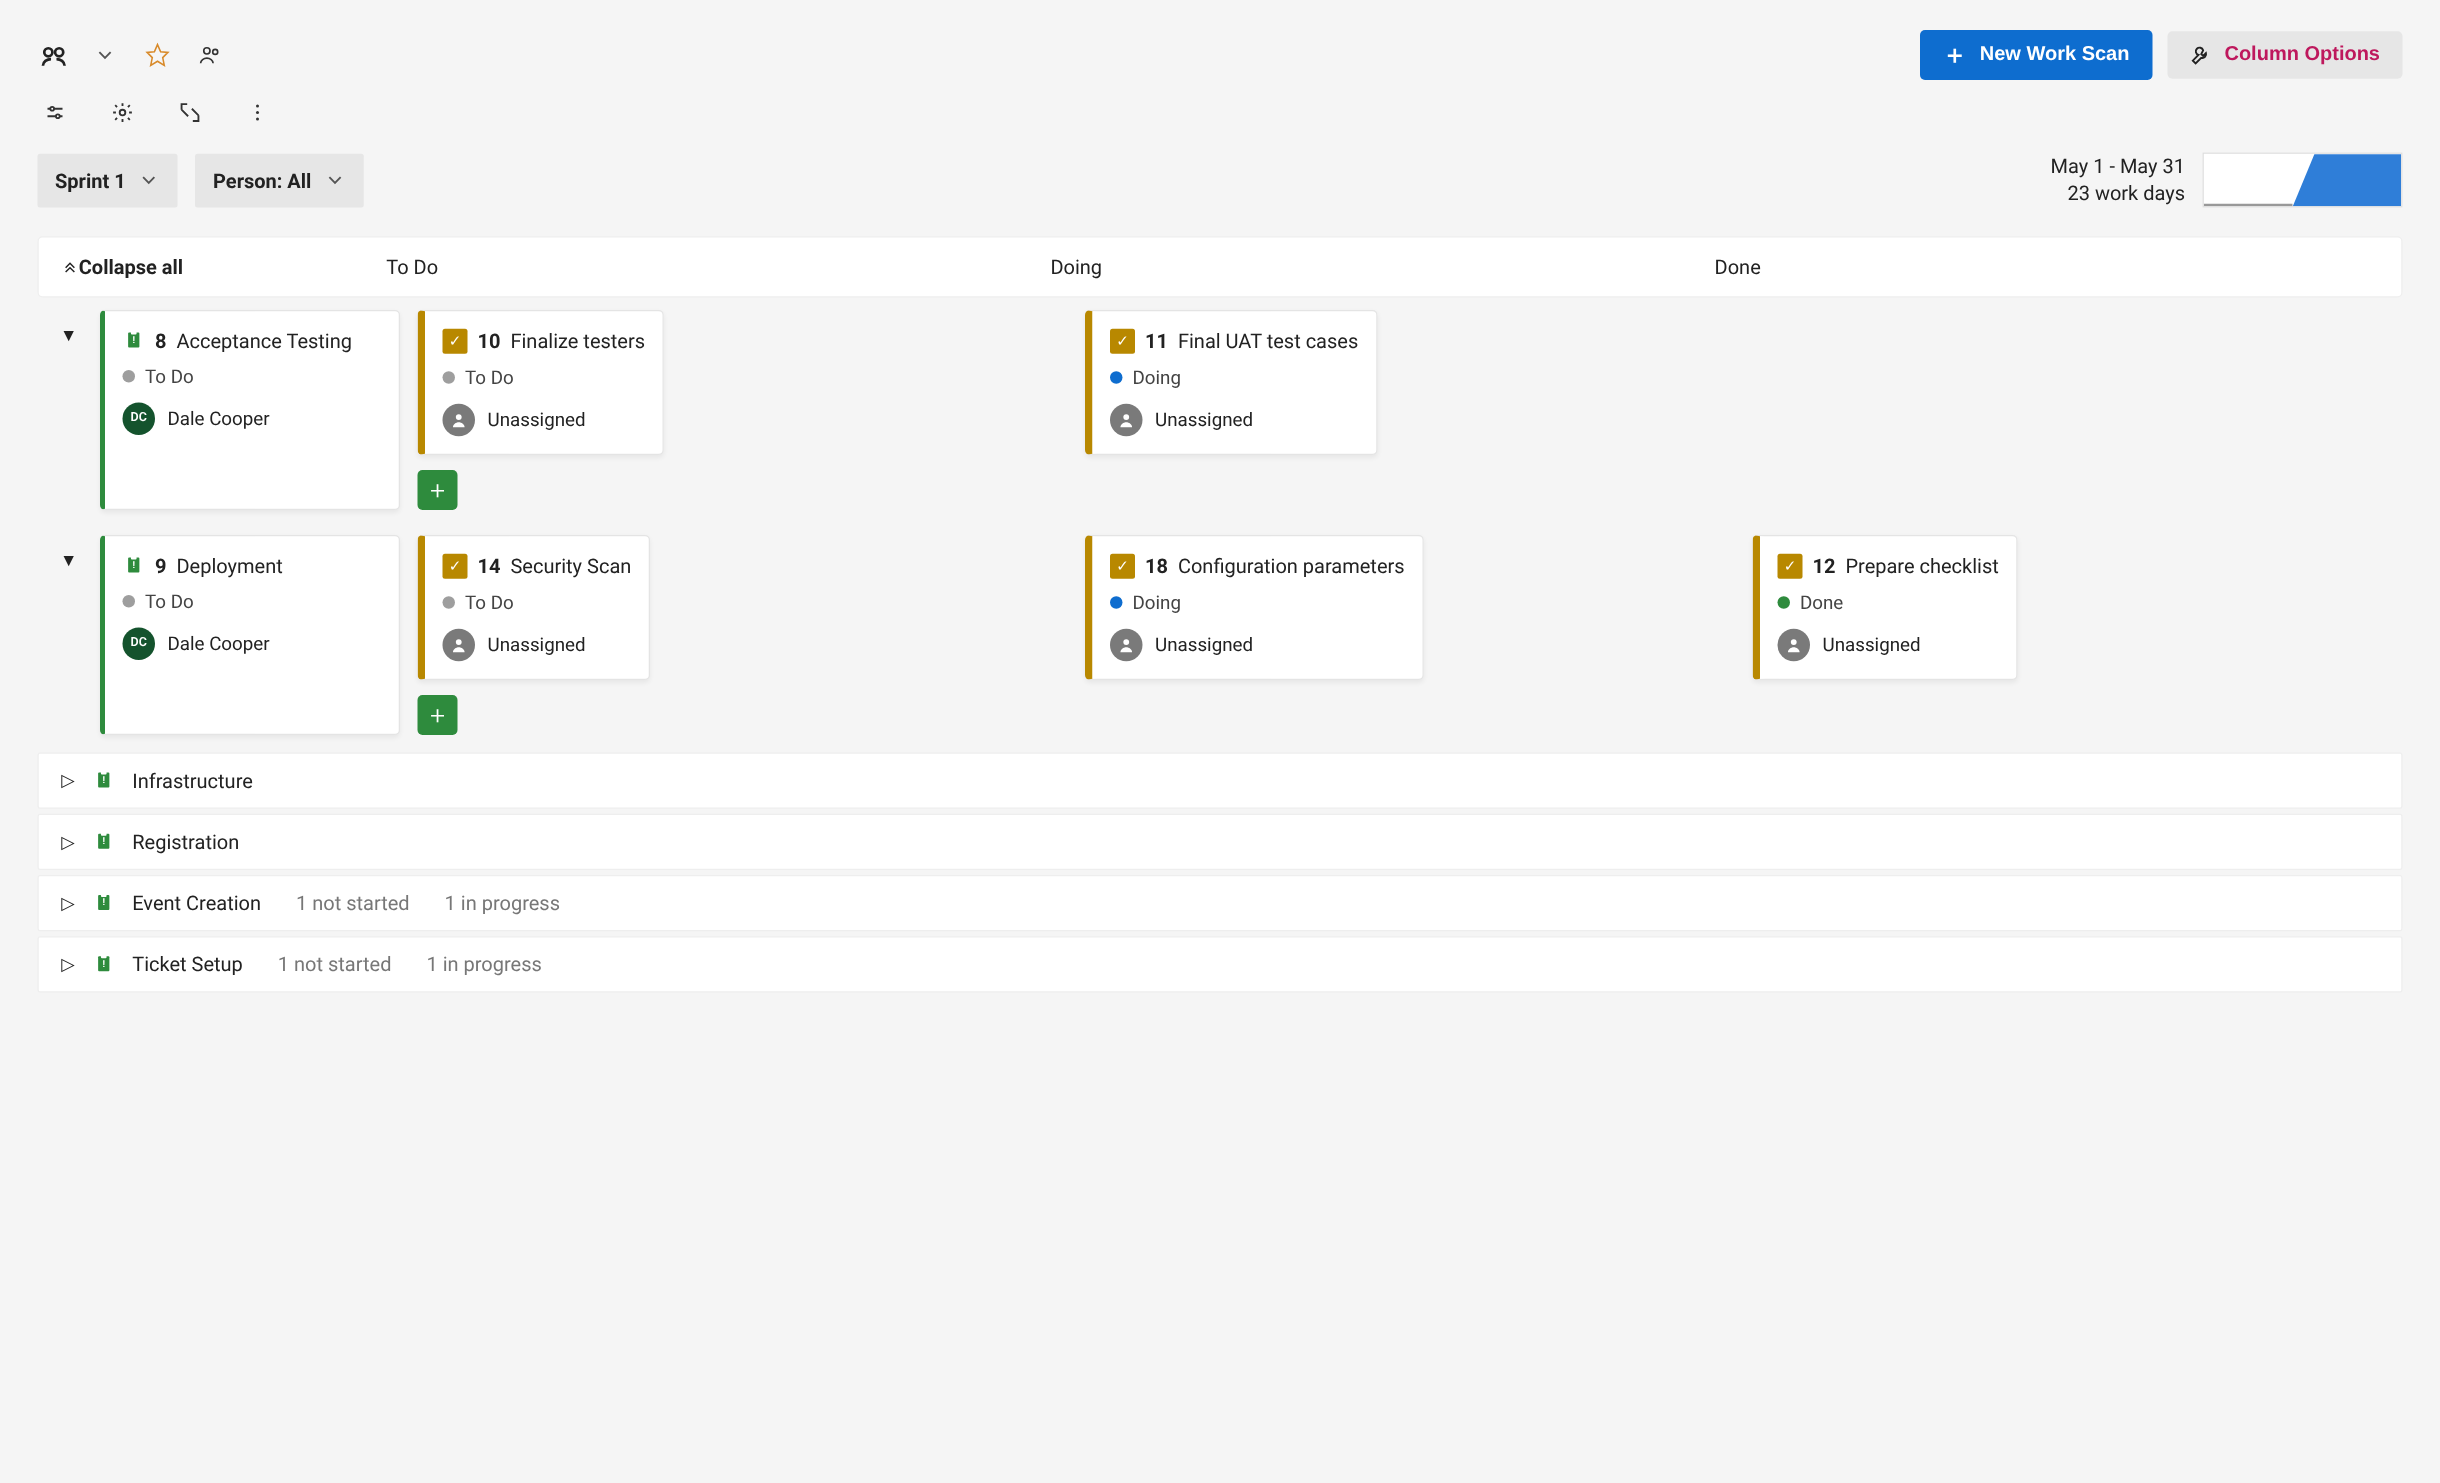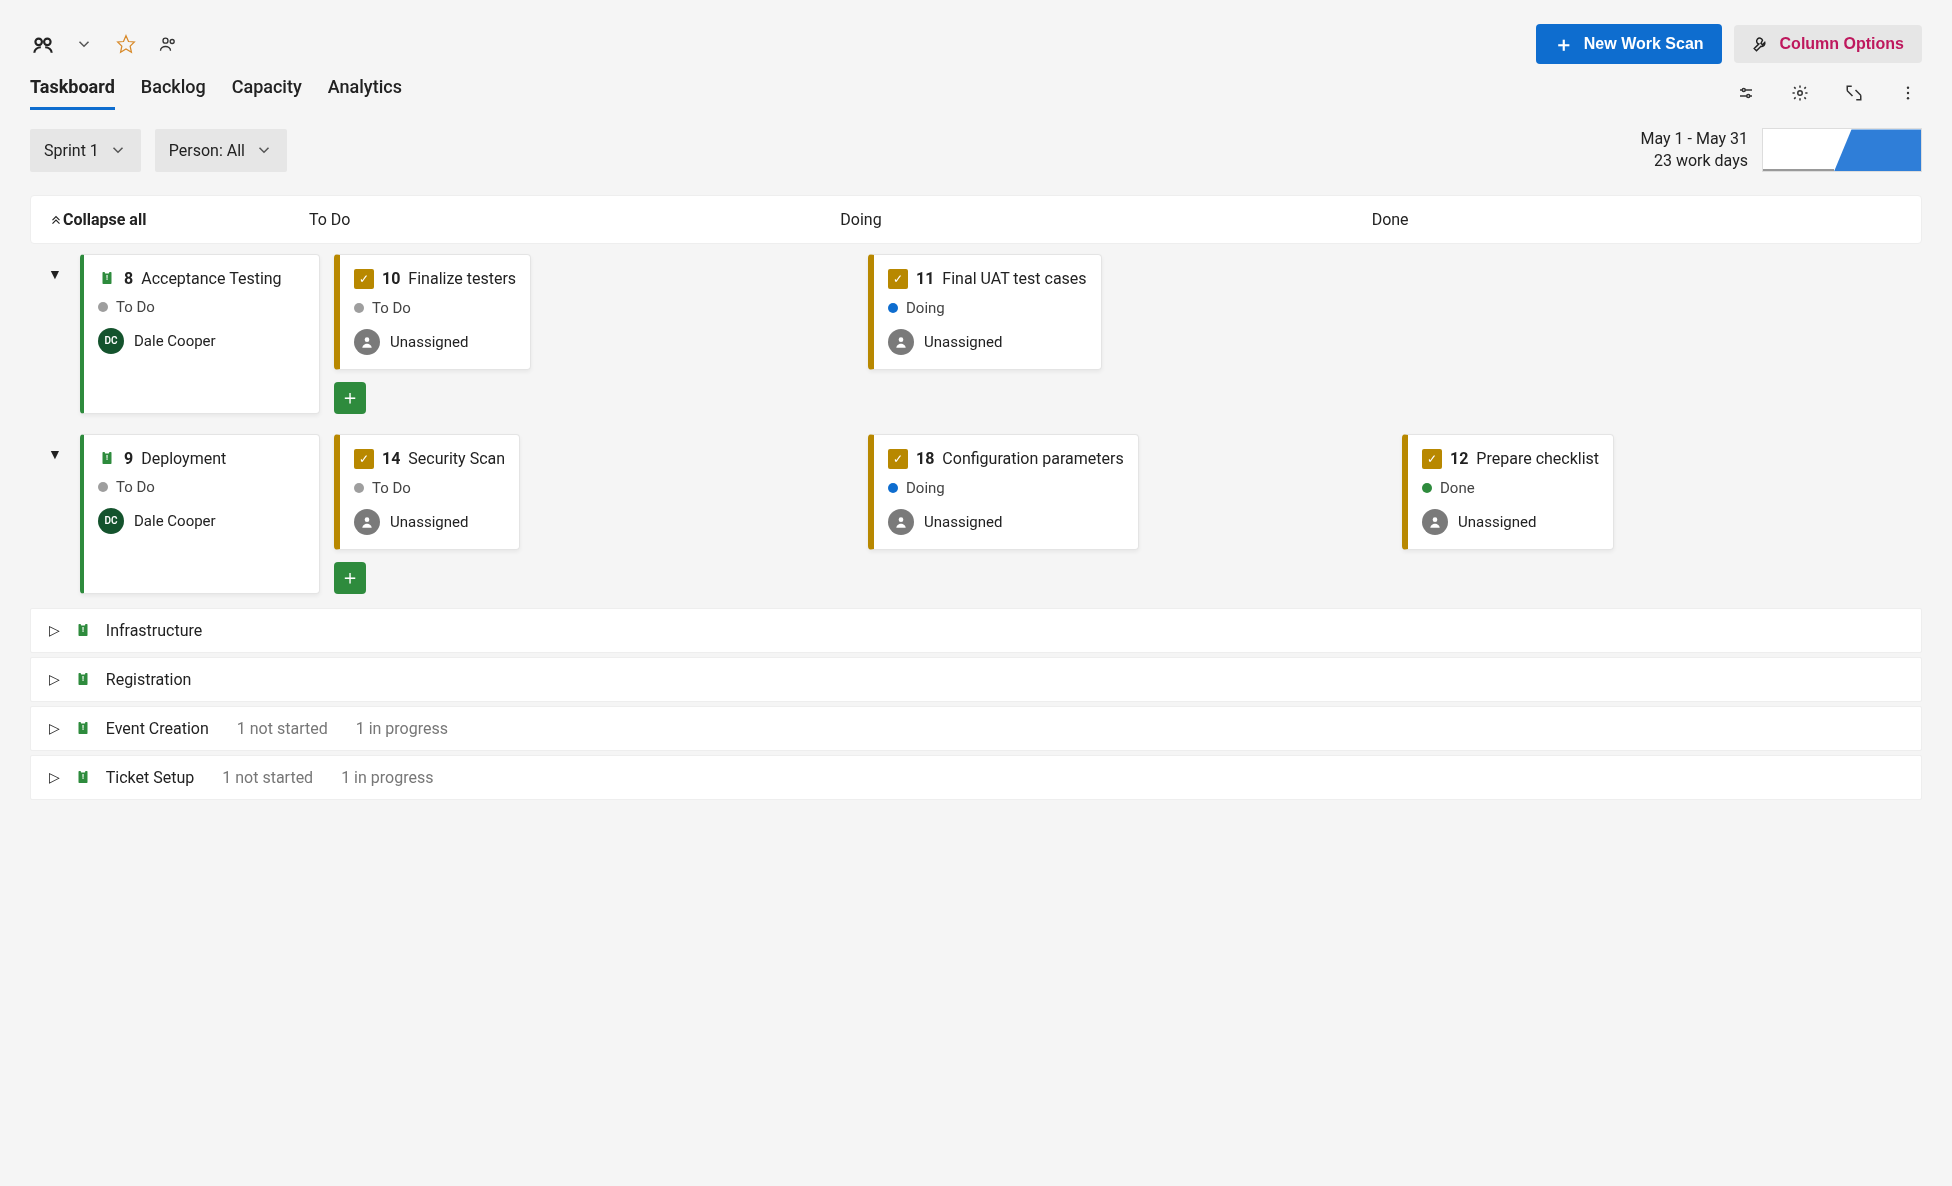--- a/index.html
+++ b/index.html
@@ -22,21 +22,21 @@
     
     .tabs { display:flex; align-items:center; justify-content:space-between; border-bottom:none; margin-bottom: 18px; }
     .tabs-left { display:flex; gap:26px; font-size:18px; }
     .tab { padding-bottom:10px; cursor:pointer; font-weight:500; }
     .tab.active { font-weight:700; border-bottom:3px solid #0e6dcf; }
     .tabs-right { display:flex; gap:26px; align-items:center; }
 
     
     .filter-row { display:flex; align-items:center; justify-content:space-between; margin-bottom: 22px; }
     .filter-left { display:flex; gap: 14px; }
-    .dropdown { display:inline-flex; align-items:center; gap:10px; background:#e6e6e6; padding: 12px 14px; font-size: 16px; font-weight:400; cursor:pointer; border-radius:2px; }
+    .dropdown { display:inline-flex; align-items:center; gap:10px; background:#e6e6e6; padding: 12px 14px; font-size: 16px; font-weight:700; cursor:pointer; border-radius:2px; }
     .sprint-info { display:flex; align-items:center; gap:14px; }
     .sprint-text { text-align:right; font-size:16px; line-height:1.4; }
     .burndown { width:160px; height:44px; position:relative; background:#fff; border:1px solid #ddd; overflow:hidden; }
     .burndown::after { content:""; position:absolute; right:0; bottom:0; left:45%; height:100%; background:#2f7ed8; clip-path: polygon(20% 0, 100% 0, 100% 100%, 0 100%); }
     .burndown::before { content:""; position:absolute; left:0; right:55%; bottom:0; height:2px; background:#999; }
 
     
     .board { background:transparent; }
     .columns-header { display:grid; grid-template-columns: 260px 1fr 1fr 1fr; background:#fff; padding: 14px 18px; border-radius:4px; border:1px solid #eee; align-items:center; font-size:16px; margin-bottom:4px; }
     .collapse-all { display:flex; align-items:center; font-weight:700; cursor:pointer; }
@@ -111,26 +111,20 @@
       <button class="btn btn-secondary">
         <svg width="18" height="18" viewBox="0 0 24 24" fill="none" stroke="#222" stroke-width="2">
             <path d="M14 7a4 4 0 1 0-5 5l-6 6 3 3 6-6a4 4 0 0 0 5-5l-3 3-2-2z"></path>
           </svg>
         <span>Column Options</span>
       </button>
     </div>
   </div>
 
   <div class="tabs">
-    <div class="tabs-left">
-      <div class="tab active">Taskboard</div>
-      <div class="tab">Backlog</div>
-      <div class="tab">Capacity</div>
-      <div class="tab">Analytics</div>
-    </div>
     <div class="tabs-right">
       <button class="icon-btn">
         <svg width="18" height="18" viewBox="0 0 24 24" fill="none" stroke="#333" stroke-width="2">
             <line x1="4" y1="8" x2="20" y2="8"></line>
             <line x1="4" y1="16" x2="20" y2="16"></line>
             <circle cx="9" cy="8" r="2" fill="#fff"></circle>
             <circle cx="15" cy="16" r="2" fill="#fff"></circle>
           </svg>
       </button>
       <button class="icon-btn">

